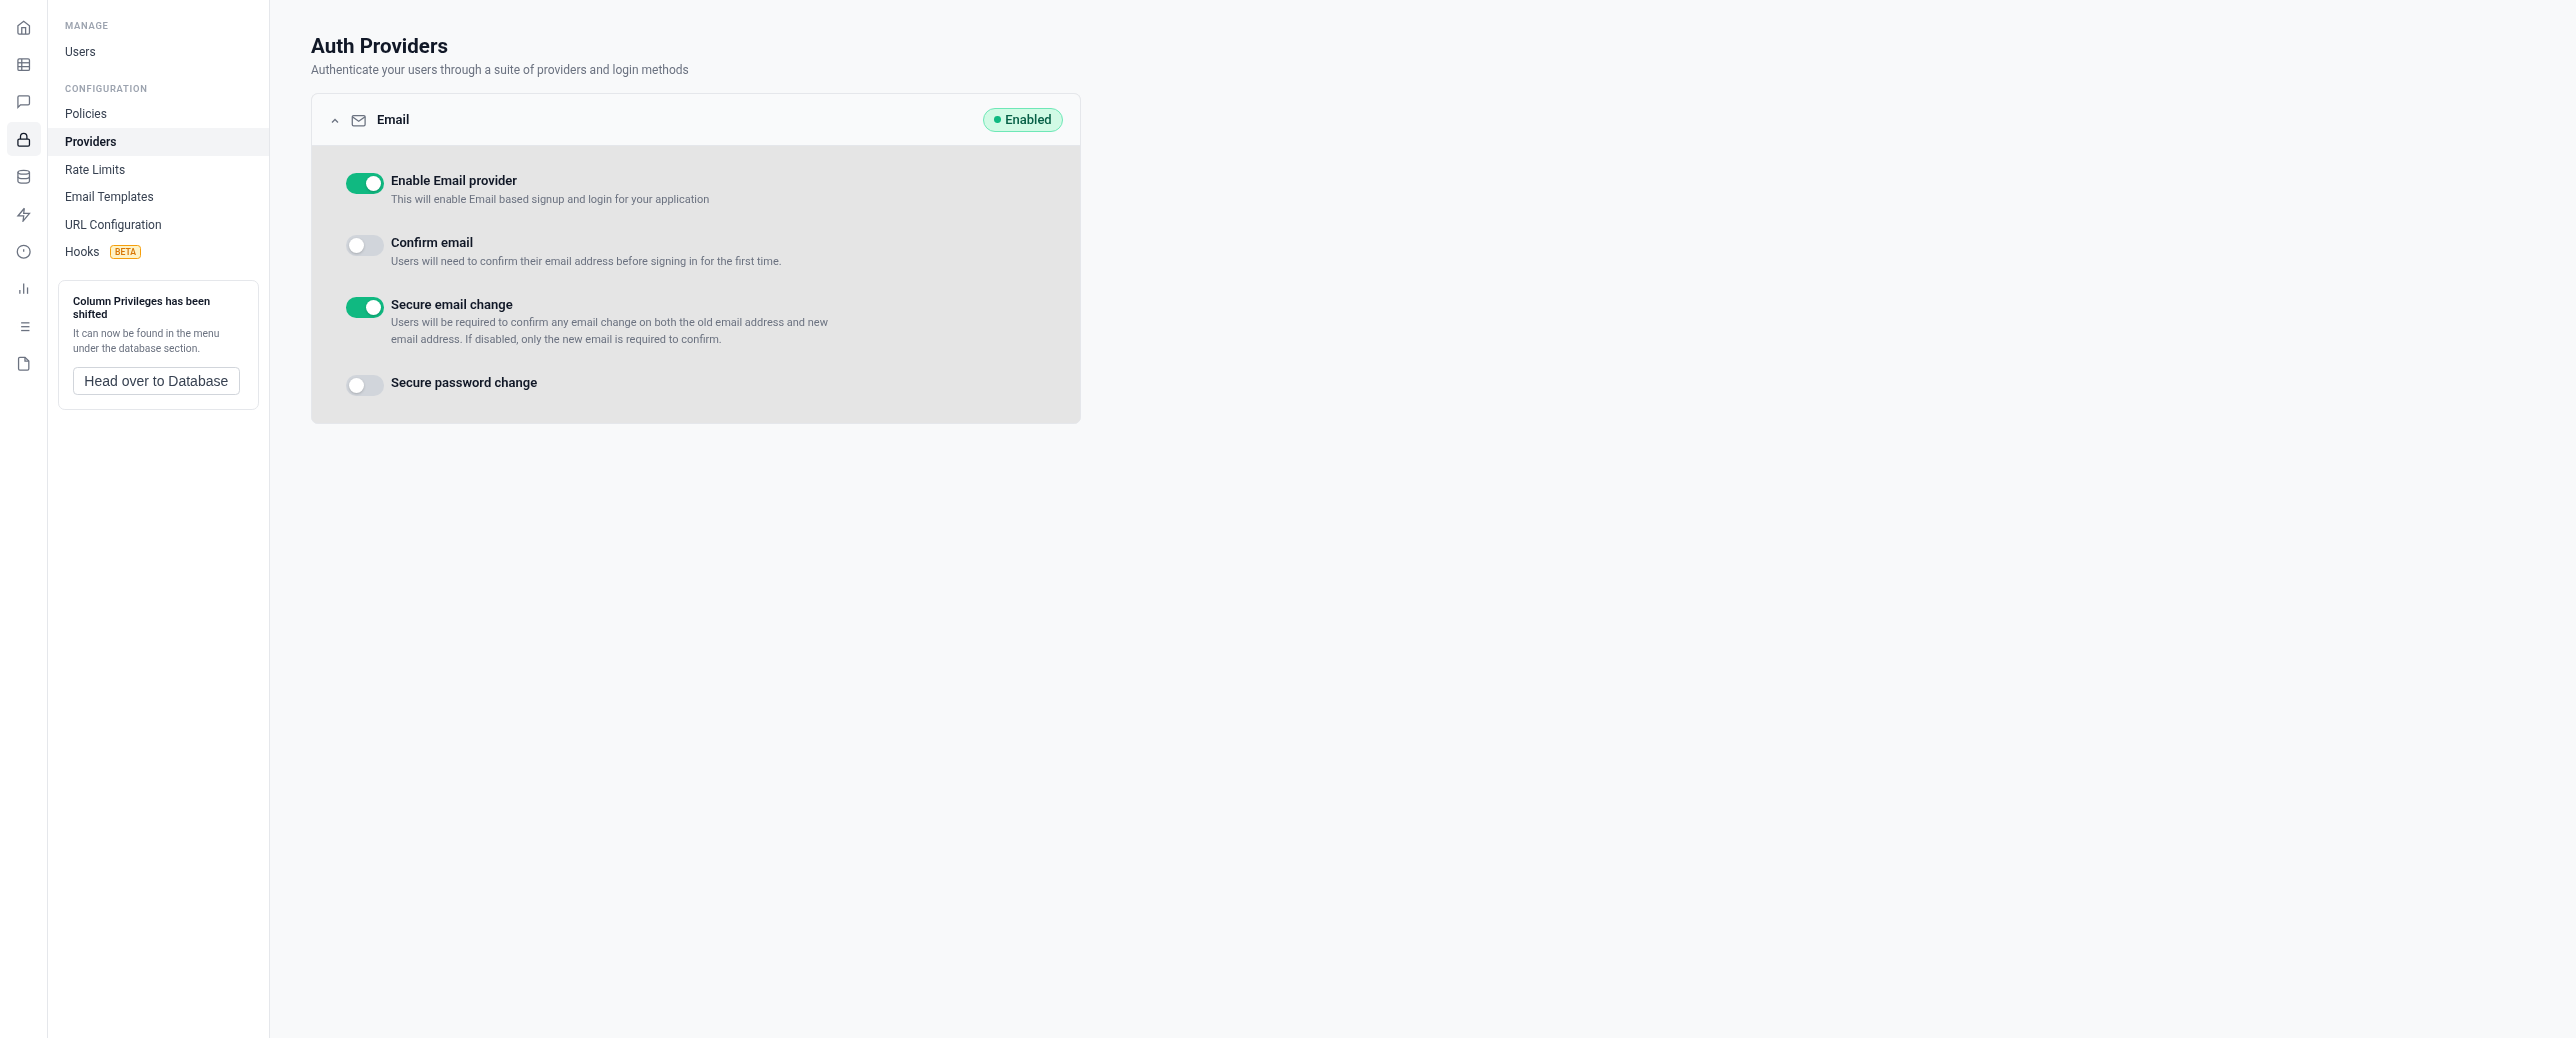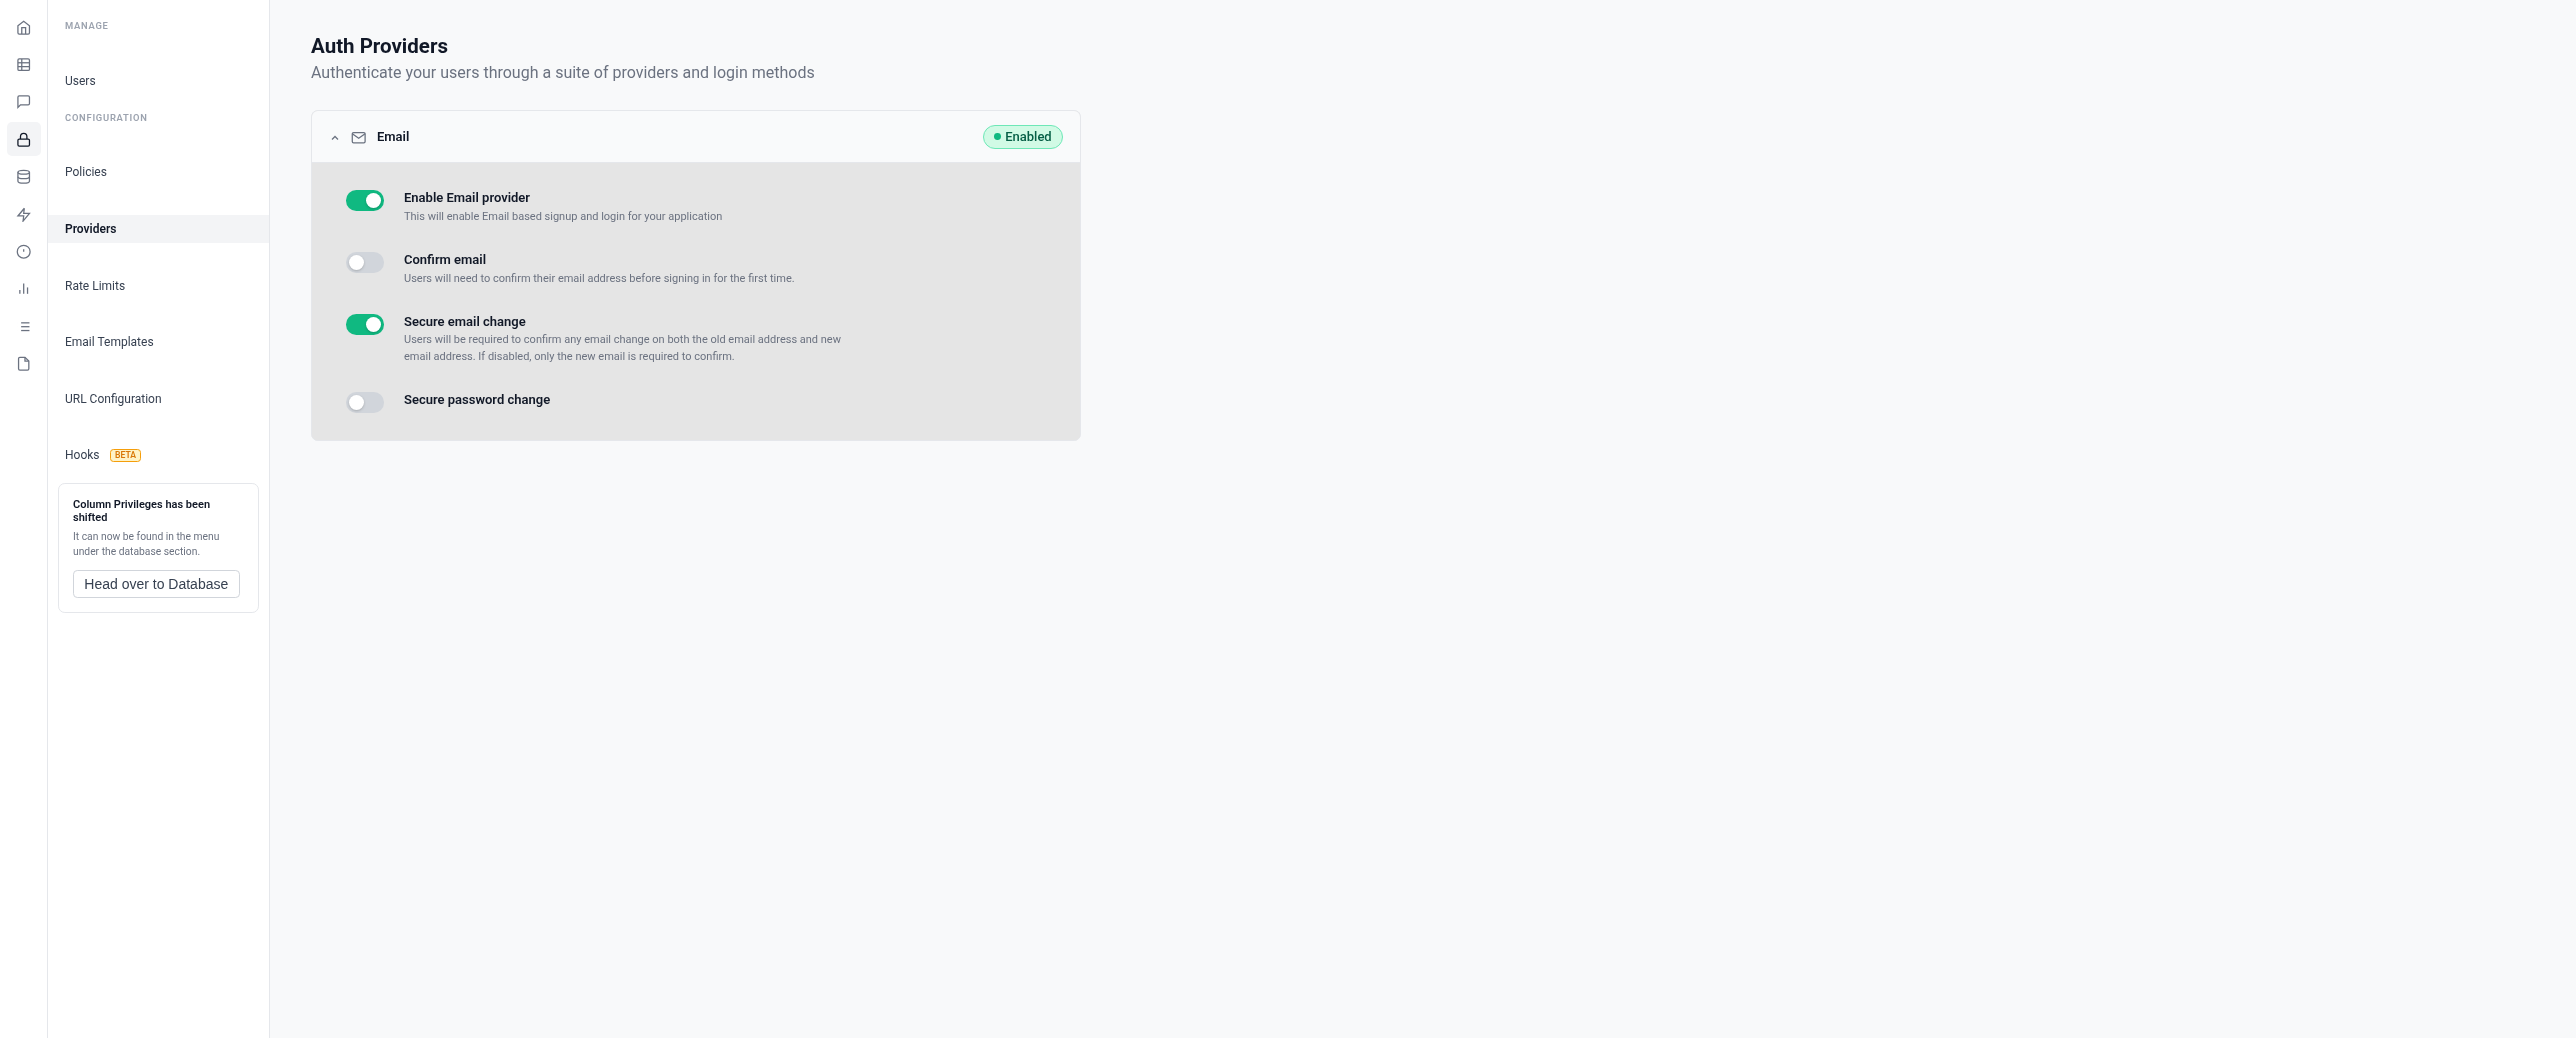--- a/index.html
+++ b/index.html
@@ -59,23 +59,22 @@
       margin-bottom: 6.8px;
       margin-top: 3.4px;
     }
     .nav-item {
       padding: 6.8px 17px;
       font-size: 12px;
       color: #374151;
       cursor: pointer;
       border-radius: 0;
       display: flex;
-      align-items: flex-end;
+      align-items: flex-start;
       gap: 6.8px;
-      margin-top: 29px;
     }
     .nav-item.active {
       background: #f3f4f6;
       font-weight: 600;
       color: #111827;
     }
     .nav-badge {
       font-size: 8.6px;
       font-weight: 600;
       color: #d97706;
@@ -125,23 +124,23 @@
       padding: 34px 41px;
       background: #f8f9fa;
     }
     .page-title {
       font-size: 20.5px;
       font-weight: 700;
       color: #111827;
       margin-bottom: 5.1px;
     }
     .page-subtitle {
-      font-size: 16px;
-      color: #6b7280;
-      margin-bottom: 28px;
+      font-size: 12px;
+      color: #6b7280;
+      margin-bottom: 16px;
     }
 
     
     .provider-card {
       background: #e5e5e5;
       border: 0.9px solid #e5e7eb;
       border-radius: 6.8px;
       overflow: hidden;
       max-width: 770px;
     }
@@ -191,21 +190,21 @@
       padding: 27px 34px;
       display: flex;
       flex-direction: column;
       gap: 27px;
     }
 
     
     .toggle-row {
       display: flex;
       align-items: flex-start;
-      gap: 20px;
+      gap: 7px;
     }
     .toggle-info {
       flex: 1;
     }
     .toggle-label {
       font-size: 13px;
       font-weight: 600;
       color: #111827;
       margin-bottom: 3.4px;
     }

